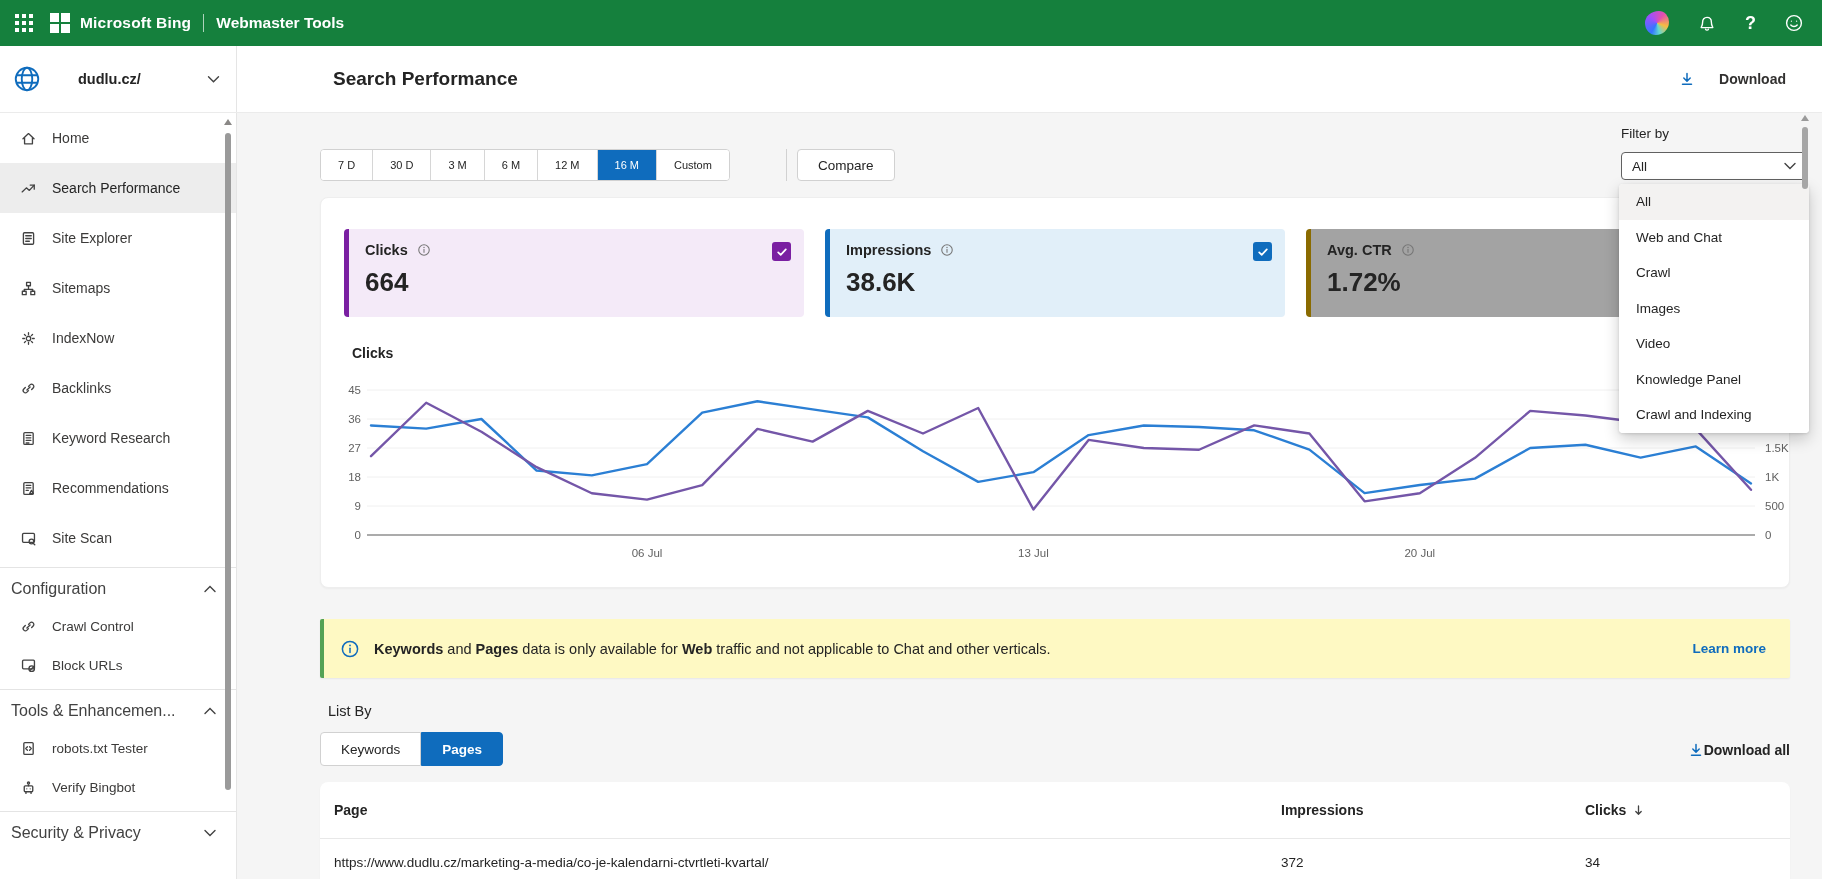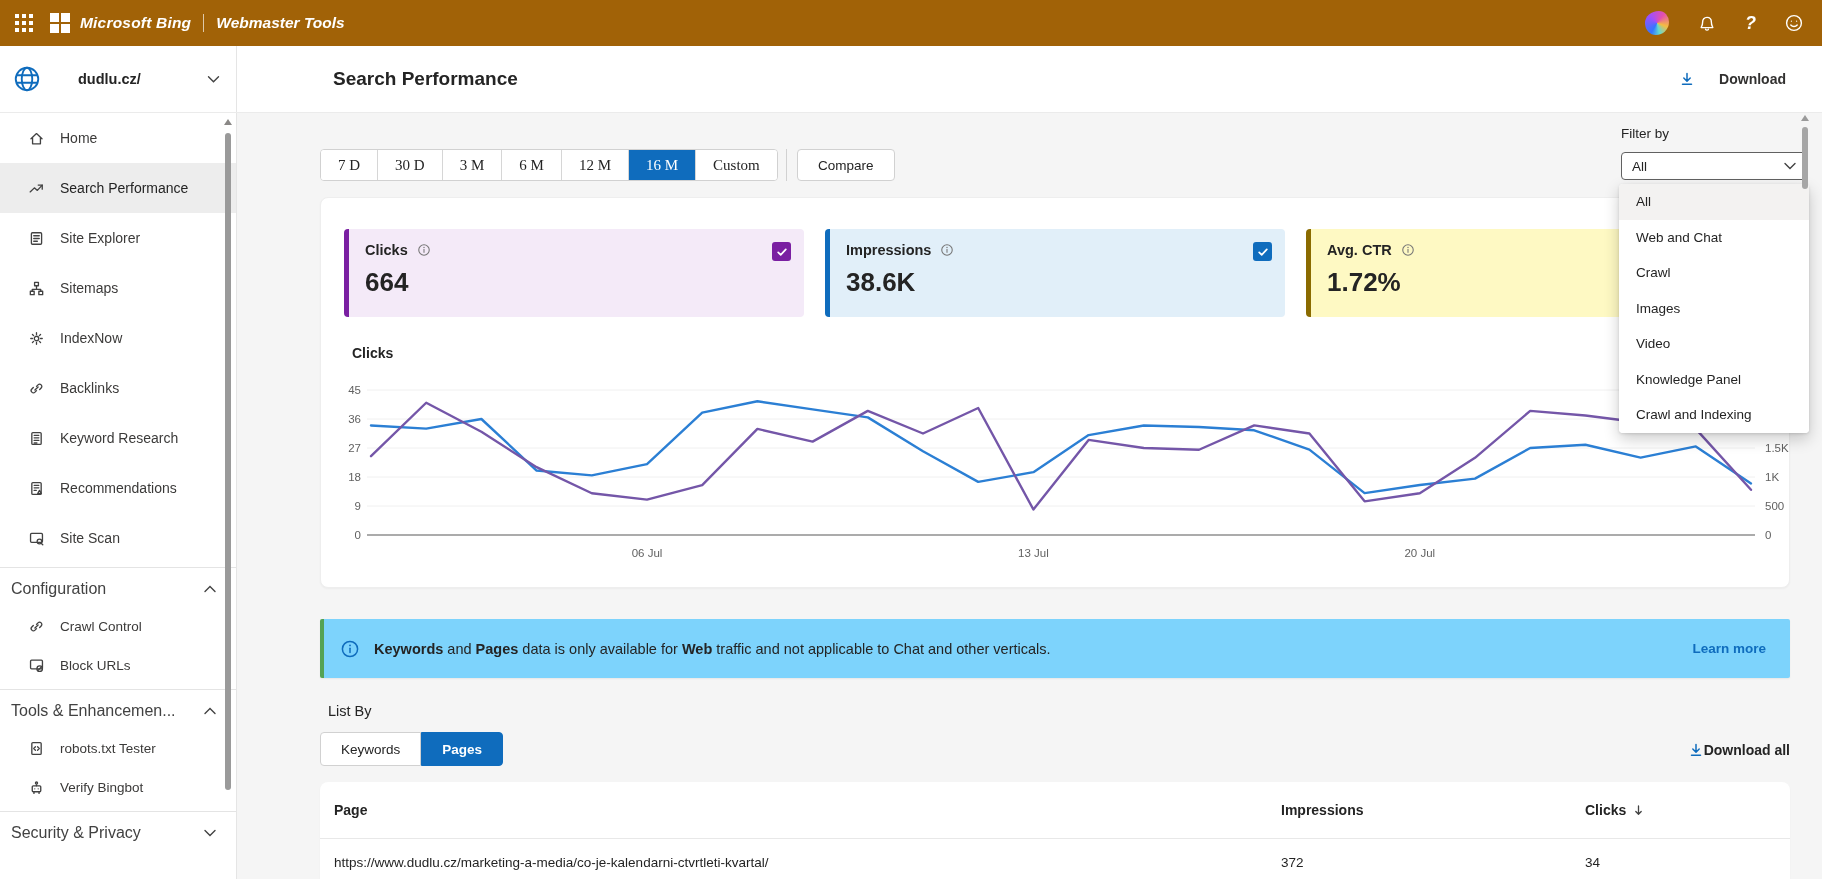--- a/index.html
+++ b/index.html
@@ -7,21 +7,21 @@
   body {
     width:1822px; height:879px; overflow:hidden;
     font-family:"Liberation Sans","DejaVu Sans",sans-serif;
     color:#242424; background:#fff;
     -webkit-font-smoothing:antialiased;
   }
   #viewport { position:relative; width:1822px; height:879px; overflow:hidden; }
   svg { font-family:inherit; display:block; }
 
   
-  .topbar { height:46px; background:#a16207; display:flex; align-items:center; color:#fff;font-style:italic; }
+  .topbar { height:46px; background:#15803d; display:flex; align-items:center; color:#fff; }
   .waffle { width:48px; height:46px; display:grid; place-items:center; cursor:pointer; }
   .waffle-grid { display:grid; grid-template-columns:repeat(3,4px); grid-gap:3px; }
   .waffle-grid i { width:4px; height:4px; background:#fff; display:block; }
   .ms-logo { display:grid; grid-template-columns:9px 9px; grid-gap:2px; margin:0 10px 0 2px; }
   .ms-logo i { width:9px; height:9px; background:#fff; display:block; }
   .brand { font-size:15.5px; font-weight:600; letter-spacing:.2px; }
   .topbar-divider { width:1px; height:18px; background:rgba(255,255,255,.65); margin:0 12px; }
   .product { font-size:15.5px; font-weight:600; }
   .topbar-right { margin-left:auto; display:flex; align-items:center; gap:28px; padding-right:18px; }
   .tb-icon { display:flex; align-items:center; justify-content:center; cursor:pointer; }
@@ -36,33 +36,33 @@
   .page-header { flex:1; display:flex; align-items:center; padding-left:96px; padding-right:36px; }
   .page-title { font-size:19px; font-weight:600; }
   .download-btn { margin-left:auto; display:flex; align-items:center; gap:24px; font-size:14px; font-weight:600; color:#323130; cursor:pointer; }
 
   
   .body-row { display:flex; height:766px; }
   .sidebar { width:237px; position:relative; border-right:1px solid #e5e5e5; background:#fff; overflow:hidden; flex:none; }
   .main { flex:1; position:relative; background:#f5f5f5; overflow:hidden; }
 
   
-  .nav-item { height:50px; display:flex; align-items:center; gap:14px; padding-left:28px; font-size:14px; color:#3b3a39; cursor:pointer; }
+  .nav-item { height:50px; display:flex; align-items:center; gap:14px; padding-left:20px; font-size:14px; color:#3b3a39; cursor:pointer; }
   .nav-item.selected { background:#ededed; color:#242424; }
   .nav-item .icon { width:18px; height:18px; display:flex; align-items:center; flex:none; }
   .sub .nav-item { height:39px; font-size:13.5px; }
   .section-divider { border-top:1px solid #e4e4e4; margin-top:4px; }
   .section-header { height:37px; margin-top:2px; display:flex; align-items:center; justify-content:space-between; padding:0 20px 0 11px; font-size:16px; color:#424242; cursor:pointer; }
   .sb-scroll { position:absolute; top:4px; right:3px; width:10px; }
   .sb-arrow { width:0; height:0; border-left:4px solid transparent; border-right:4px solid transparent; border-bottom:6px solid #8a8886; margin:2px auto 8px; }
   .sb-thumb { width:6px; margin:0 auto; height:657px; background:#9a9a9a; border-radius:3px; }
 
   
   .range-group { position:absolute; left:83px; top:36px; height:32px; display:inline-flex; background:#fff; border:1px solid #d1d1d1; border-radius:4px; overflow:hidden; }
-  .range-btn { padding:0 17px; display:flex; align-items:center; justify-content:center; font-size:15px; color:#242424; border-right:1px solid #d6d6d6; cursor:pointer; background:#fff; white-space:nowrap;font-family:Liberation Serif, serif; }
+  .range-btn { padding:0 17px; display:flex; align-items:center; justify-content:center; font-size:11px; color:#242424; border-right:1px solid #d6d6d6; cursor:pointer; background:#fff; white-space:nowrap; }
   .range-btn:last-child { border-right:none; }
   .range-btn.selected { background:#0f6cbd; color:#fff; }
   .compare-divider { position:absolute; left:549px; top:36px; height:32px; width:1px; background:#d1d1d1; }
   .compare-btn { position:absolute; left:560px; top:36px; height:32px; padding:0 20px; background:#fff; border:1px solid #d1d1d1; border-radius:4px; font-size:13.5px; display:flex; align-items:center; cursor:pointer; }
   .filter-label { position:absolute; left:1384px; top:13px; font-size:13.5px; color:#242424; }
   .filter-select { position:absolute; left:1384px; top:39px; width:186px; height:28px; background:#fff; border:1px solid #616161; border-radius:4px; display:flex; align-items:center; justify-content:space-between; padding:0 10px; font-size:13.5px; cursor:pointer; }
   .filter-menu { position:absolute; left:1382px; top:71px; width:190px; background:#fff; border-radius:4px; box-shadow:0 6px 16px rgba(0,0,0,.2),0 1px 3px rgba(0,0,0,.12); z-index:50; overflow:hidden; }
   .menu-item { height:35.5px; display:flex; align-items:center; padding-left:17px; font-size:13.5px; cursor:pointer; background:#fff; }
   .menu-item.highlight { background:#f3f2f1; }
   .main-scroll { position:absolute; right:12px; top:2px; width:10px; z-index:60; }
@@ -74,21 +74,21 @@
   .cards { position:absolute; left:23px; right:23px; top:31px; display:flex; gap:21px; }
   .card { flex:1; height:88px; border-radius:4px; border-left:5px solid #999; position:relative; padding:13px 16px; }
   .card-label-row { display:flex; align-items:center; gap:9px; font-size:14.5px; font-weight:600; }
   .card-value { font-size:26px; font-weight:600; margin-top:9px; }
   .checkbox { position:absolute; top:13px; right:13px; width:19px; height:19px; border-radius:3px; display:flex; align-items:center; justify-content:center; cursor:pointer; }
   .checkbox.unchecked { border:1.5px solid #8a8886; background:#fff; }
   .chart-title { position:absolute; left:31px; top:147px; font-size:14px; font-weight:600; }
   .chart-svg { position:absolute; left:0; top:140px; }
 
   
-  .banner { position:absolute; left:83px; top:506px; width:1470px; height:59px; background:#7dd3fc; border-left:4px solid #54a254; border-radius:2px; box-shadow:0 1px 2px rgba(0,0,0,.06); display:flex; align-items:center; padding:0 24px 0 16px; gap:14px; }
+  .banner { position:absolute; left:83px; top:506px; width:1470px; height:59px; background:#fef9c3; border-left:4px solid #54a254; border-radius:2px; box-shadow:0 1px 2px rgba(0,0,0,.06); display:flex; align-items:center; padding:0 24px 0 16px; gap:14px; }
   .banner-text { font-size:14.5px; flex:1; }
   .banner-text b { font-weight:700; }
   .learn-more { font-size:13.5px; font-weight:600; color:#0f6cbd; cursor:pointer; white-space:nowrap; }
 
   
   .listby-label { position:absolute; left:91px; top:590px; font-size:14.5px; }
   .toggle { position:absolute; left:83px; top:619px; height:34px; display:flex; }
   .toggle-opt { padding:0 20px; display:flex; align-items:center; font-size:13.5px; cursor:pointer; background:#fff; border:1px solid #d1d1d1; }
   .toggle-opt:first-child { border-radius:4px 0 0 4px; }
   .toggle-opt:last-child { border-radius:0 4px 4px 0; }
@@ -410,21 +410,21 @@
                   </svg>
                 </span>
               </div>
               <div class="checkbox" style="background: rgb(15, 108, 189);">
                 <svg width="12" height="12" viewBox="0 0 12 12" fill="none" stroke="#fff" stroke-width="1.7" stroke-linecap="round" stroke-linejoin="round">
                   <path d="M2.2 6.4 4.7 8.9 9.8 3.4"></path>
                 </svg>
               </div>
               <div class="card-value">38.6K</div>
             </div>
-            <div class="card" style="background: #fef9c3; border-left-color: rgb(138, 107, 0);">
+            <div class="card" style="background: #a3a3a3; border-left-color: rgb(138, 107, 0);">
               <div class="card-label-row">
                 <span>Avg. CTR</span>
                 <span class="info">
                   <svg width="14" height="14" viewBox="0 0 16 16" fill="none" stroke="#757575" stroke-width="1.2" stroke-linecap="round">
                     <circle cx="8" cy="8" r="6"></circle>
                     <path d="M8 7.3v3.4"></path>
                     <circle cx="8" cy="5" r="0.8" fill="#757575" stroke="none"></circle>
                   </svg>
                 </span>
               </div>

